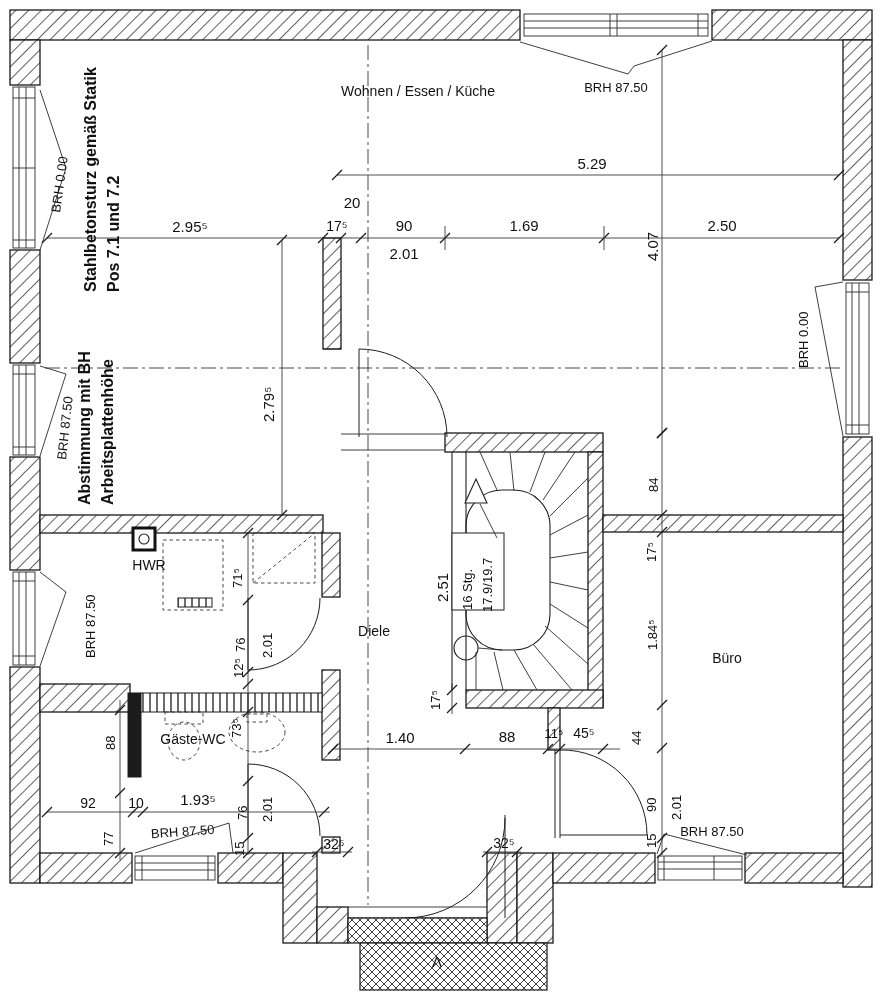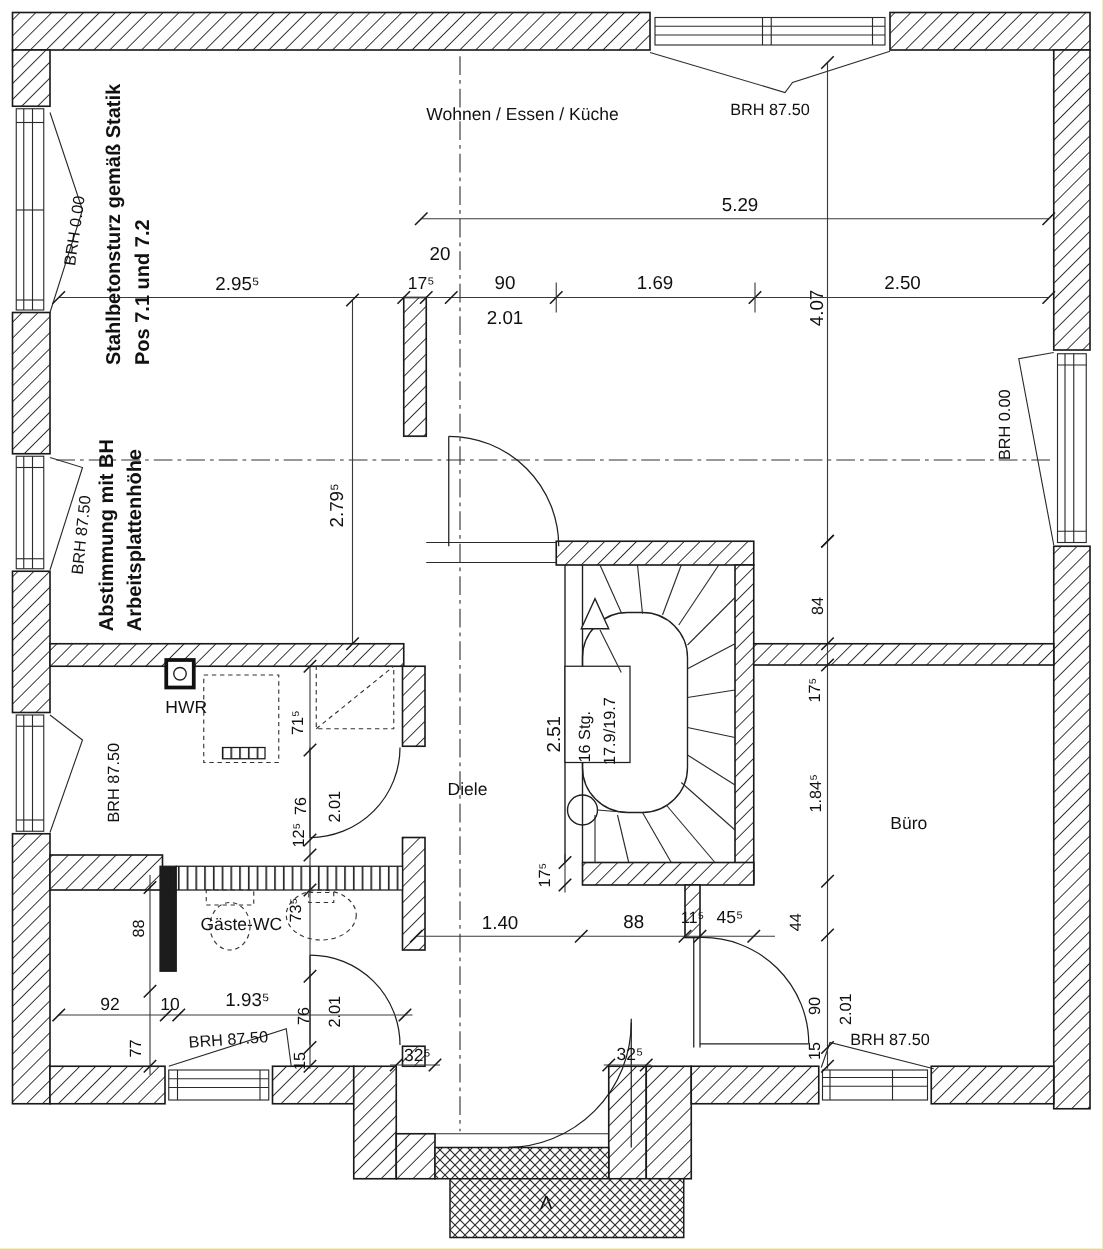--- a/index.html
+++ b/index.html
@@ -1,16 +1,16 @@
 <!DOCTYPE html>
 <html><head>
 <meta charset="utf-8">
 <style>
   html,body{margin:0;padding:0;background:#e8e8e8;}
-  .page{width:882px;height:999px;margin:0 auto;background:#fde047;position:relative;
+  .page{width:882px;height:999px;margin:0 auto;background:#0f766e;position:relative;
         font-family:"Liberation Sans", sans-serif;}
   svg{display:block;}
   .wall{fill:url(#hatch);stroke:#1a1a1a;stroke-width:1.3;}
   .solid{fill:#1c1c1c;stroke:#1c1c1c;}
   .xh{fill:url(#xhatch);stroke:#1a1a1a;stroke-width:1.2;}
   .vs{fill:url(#vstripe);stroke:#1a1a1a;stroke-width:1;}
   .ln{stroke:#1f1f1f;stroke-width:1.1;fill:none;}
   .thin{stroke:#2a2a2a;stroke-width:0.9;fill:none;}
   .dim{stroke:#3a3a3a;stroke-width:0.9;fill:none;}
   .tick{stroke:#1a1a1a;stroke-width:1.3;}

